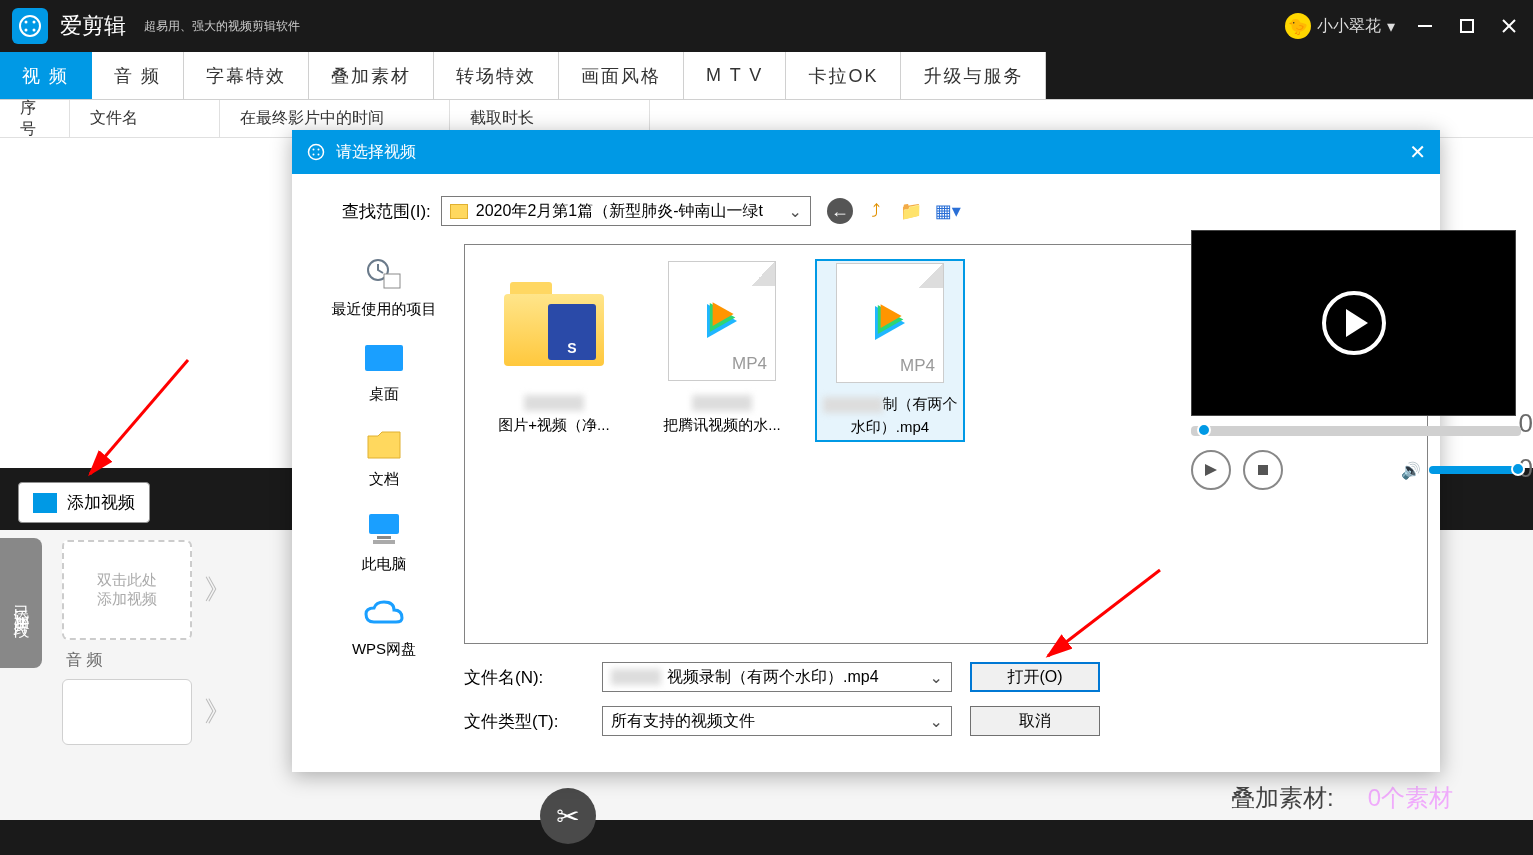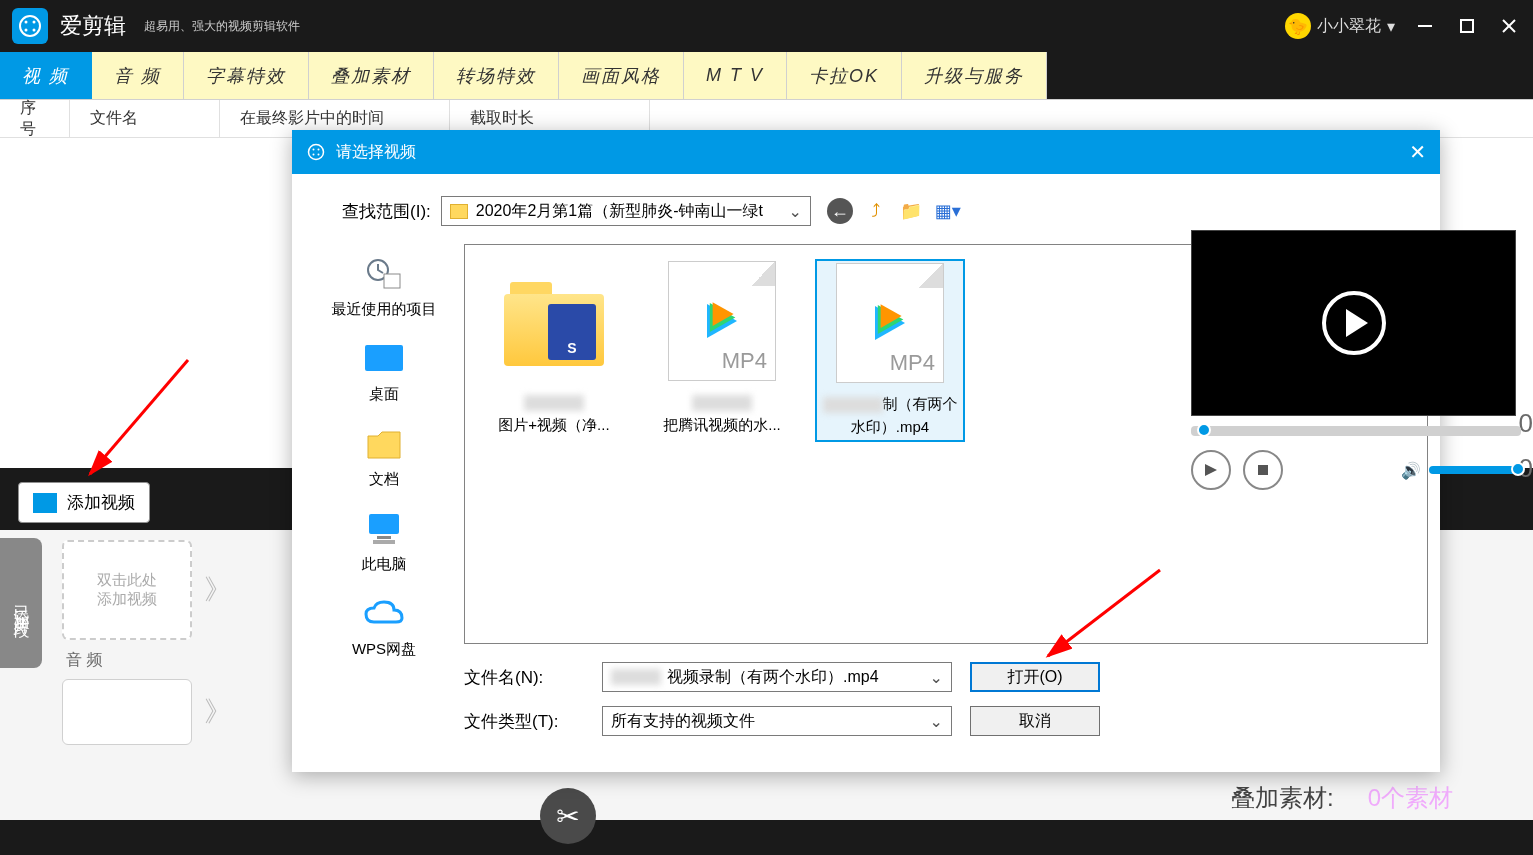--- a/index.html
+++ b/index.html
@@ -10,21 +10,21 @@
 .app-logo { width: 36px; height: 36px; background: #0099e5; border-radius: 6px; display: flex; align-items: center; justify-content: center; margin-right: 12px; }
 .app-logo svg { width: 24px; height: 24px; }
 .app-title { font-size: 22px; font-weight: normal; margin-right: 18px; }
 .app-subtitle { font-size: 12px; color: #ccc; }
 .titlebar-right { margin-left: auto; display: flex; align-items: center; gap: 18px; }
 .user-avatar { width: 26px; height: 26px; background: #ffd700; border-radius: 50%; display: inline-flex; align-items: center; justify-content: center; font-size: 16px; }
 .user-name-wrap { display: flex; align-items: center; gap: 6px; color: #ddd; font-size: 16px; }
 .win-btn { width: 24px; height: 24px; display: flex; align-items: center; justify-content: center; cursor: pointer; color: #fff; }
 
 
-.tabbar { height: 48px; background: #fef9c3; display: flex; align-items: stretch; border-bottom: 1px solid #d0d0d0; font-style: italic; }
+.tabbar { height: 48px; background: #ffffff; display: flex; align-items: stretch; border-bottom: 1px solid #d0d0d0; }
 .tab { padding: 0 22px; display: flex; align-items: center; font-size: 18px; color: #333; border-right: 1px solid #d0d0d0; cursor: pointer; letter-spacing: 2px; }
 .tab.active { background: #0099e5; color: #fff; border-right: 1px solid #0099e5; }
 .tabbar-rest { flex: 1; background: #1a1a1a; }
 
 
 .cols-header { height: 38px; background: #fff; display: flex; align-items: center; border-bottom: 1px solid #e0e0e0; font-size: 16px; color: #333; }
 .col { padding: 0 20px; border-right: 1px solid #e0e0e0; height: 100%; display: flex; align-items: center; }
 
 
 .list-area { background: #fff; height: 330px; position: relative; }
@@ -103,21 +103,21 @@
 .material-count .val { color: #f0abfc; margin-left: 14px; }
 
 
 .folder-thumb { width: 100px; height: 90px; position: relative; }
 .folder-back { position: absolute; bottom: 0; width: 100px; height: 72px; background: linear-gradient(#ffe58a,#ffc83d); border-radius: 4px; }
 .folder-tab { position: absolute; top: 6px; left: 6px; width: 42px; height: 18px; background: #ffd762; border-radius: 3px 3px 0 0; }
 .folder-inner { position: absolute; right: 8px; bottom: 6px; width: 48px; height: 56px; background: #2a4aa8; border-radius: 3px; display:flex; align-items:flex-end; justify-content:center; color:#fff; font-size:14px; font-weight:bold; padding-bottom:4px; }
 
 .mp4-thumb { width: 108px; height: 120px; background: #fff; border: 1px solid #ccc; position: relative; display:flex; align-items:center; justify-content:center; }
 .mp4-thumb::before { content:""; position:absolute; top:0; right:0; width:24px; height:24px; background: linear-gradient(135deg, transparent 50%, #ddd 50%); }
-.mp4-ext { position:absolute; bottom: 6px; right: 8px; font-size: 22px; color: #9a9a9a; font-weight: 500; }
+.mp4-ext { position:absolute; bottom: 6px; right: 8px; font-size: 17px; color: #9a9a9a; font-weight: 500; }
 .tencent-play { width: 48px; height: 48px; display:flex; align-items:center; justify-content:center; }
 
 </style>
 </head>
 <body>
 
 <div class="titlebar">
   <div class="app-logo">
     <svg viewBox="0 0 24 24" fill="none">
         <circle cx="12" cy="12" r="10" stroke="#fff" stroke-width="2"></circle>

